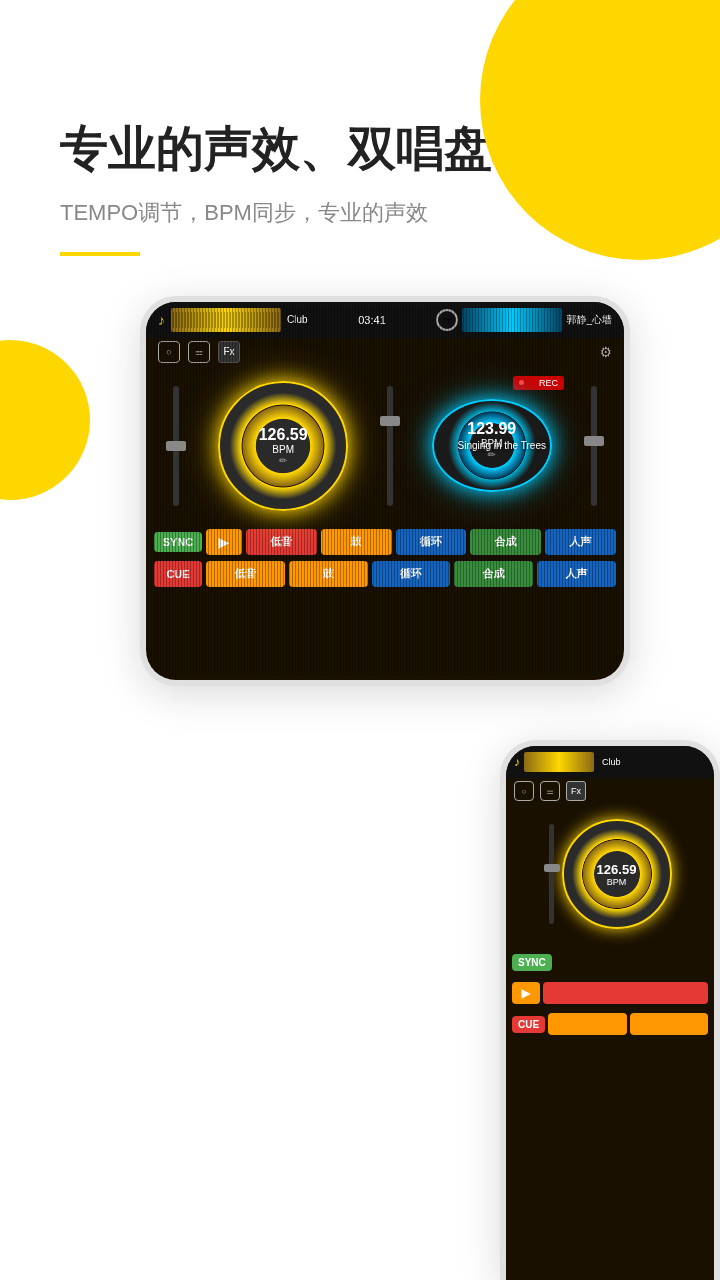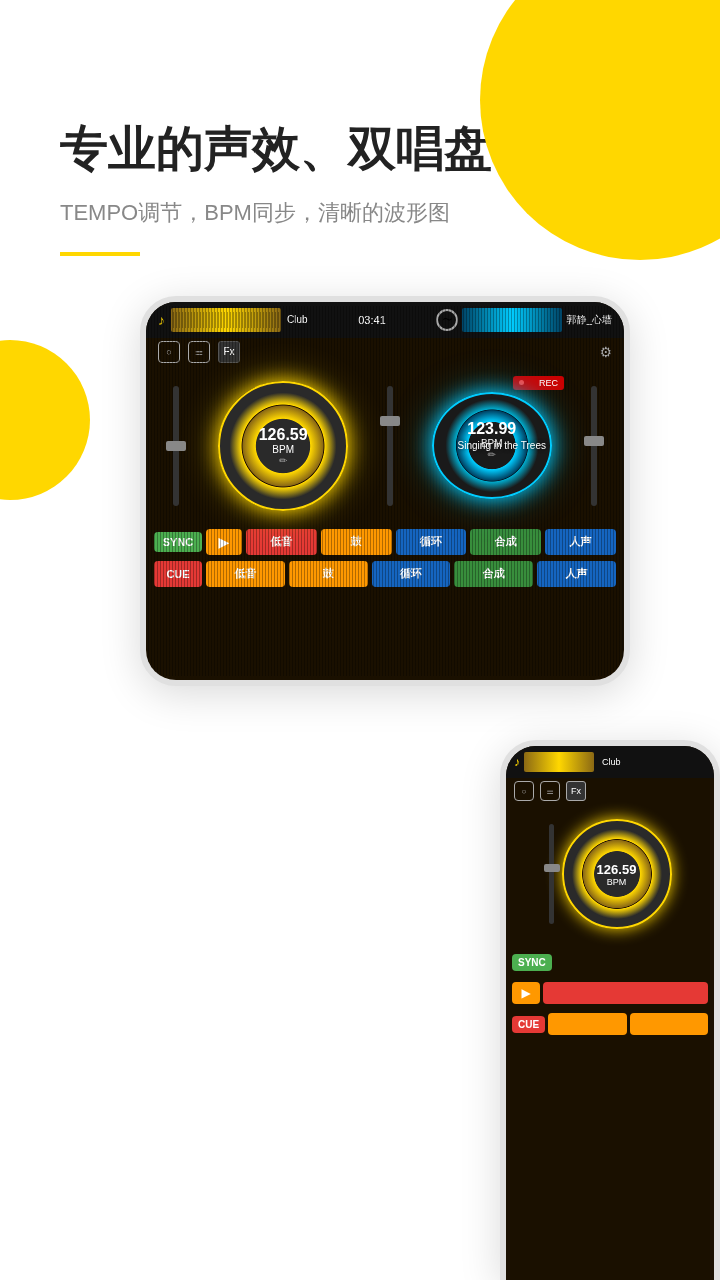--- a/index.html
+++ b/index.html
@@ -592,21 +592,21 @@
 <body>
 
 <div class="content">
 
   <div class="bg-circle-top-right"></div>
   <div class="bg-circle-left-mid"></div>
   <div class="bg-circle-bottom-right"></div>
 
   <div class="header-section">
     <div class="main-title">专业的声效、双唱盘</div>
-    <div class="sub-title">TEMPO调节，BPM同步，清晰的波形图</div>
+    <div class="sub-title">TEMPO调节，BPM同步，专业的声效</div>
     <div class="divider-line"></div>
   </div>
 
   <div class="phone-mockup-container">
 
     <div class="phone-main">
       <div class="phone-camera"></div>
       <div class="phone-side-btn-left"></div>
       <div class="phone-side-btn-left2"></div>
       <div class="phone-side-btn-right"></div>
@@ -651,21 +651,21 @@
 
           <div class="fader-track">
             <div class="fader-handle" style="top:30px;"></div>
           </div>
 
           <div class="rec-badge">
             <div class="rec-dot"></div>
             <span>REC</span>
           </div>
 
-          <div class="turntable turntable-right" style="width:120px;height:107px;">
+          <div class="turntable turntable-right" style="width:120px;height:93px;">
             <div class="turntable-center">
               <div class="bpm-value">123.99</div>
               <div class="bpm-label">BPM</div>
               <div class="pencil-icon">✏</div>
               <div class="singing-trees-text" style="position:relative;font-size:10px;color:#fff;">Singing
 in the
 Trees</div>
             </div>
           </div>
 

